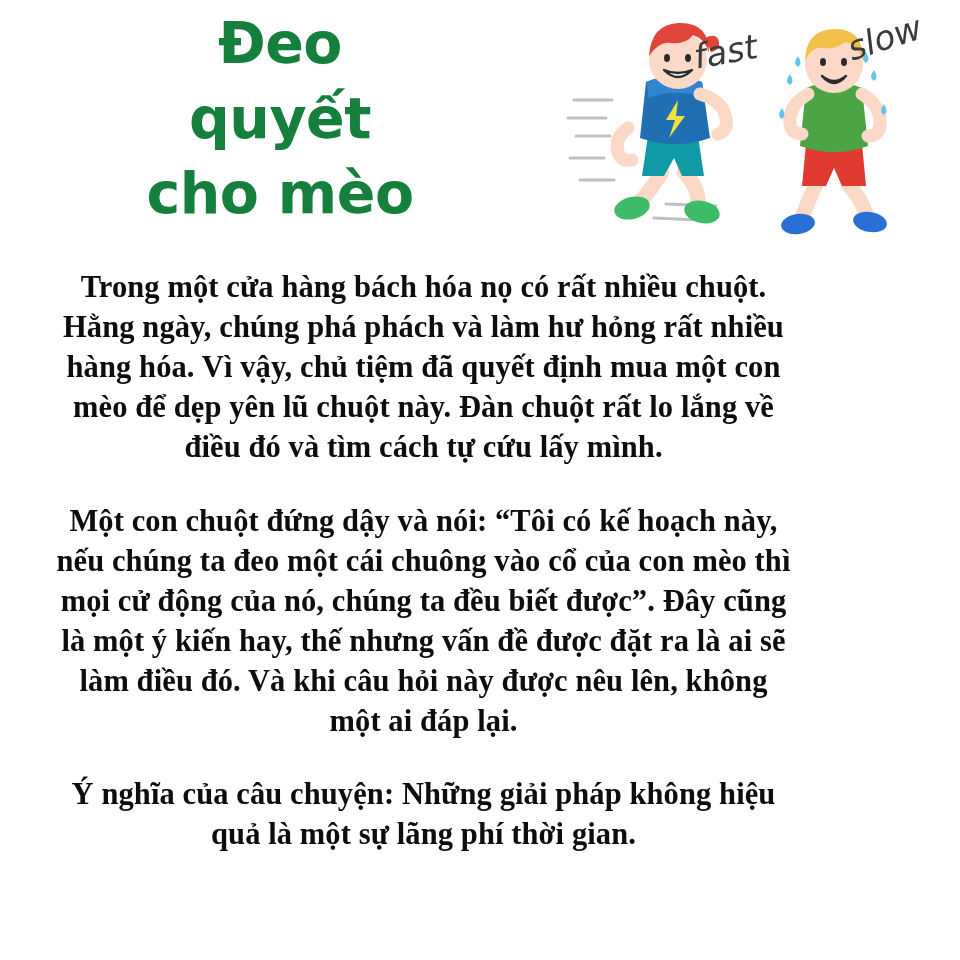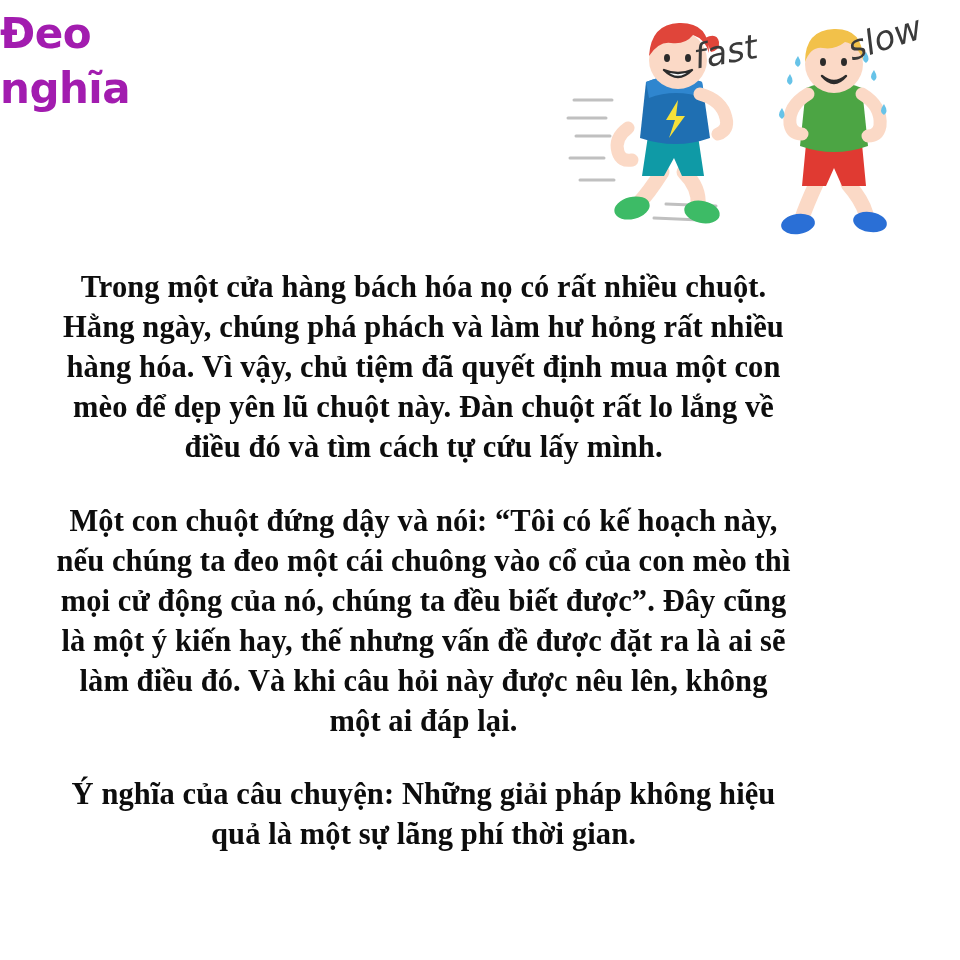--- a/index.html
+++ b/index.html
@@ -27,24 +27,25 @@
   .header {
     position: relative;
     height: 262px;
   }
 
   .title {
     position: absolute;
     left: 0;
     top: 6px;
     width: 560px;
+    text-align: center;
     font-family: "DejaVu Sans", sans-serif;
     font-weight: bold;
-    color: #a21caf;
-    font-size: 42px;
+    color: #15803d;
+    font-size: 57px;
     line-height: 1.32;
     letter-spacing: -0.5px;
   }
   .title .line {
     display: block;
     white-space: nowrap;
   }
 
   
   .illus {
@@ -82,21 +83,22 @@
 </style>
 </head>
 <body>
 
 <div class="page">
 
   <div class="header">
 
     <div class="title">
       <span class="line">Đeo</span>
-      <span class="line">nghĩa</span>
+      <span class="line">quyết</span>
+      <span class="line">cho mèo</span>
     </div>
 
     <div class="illus">
       <svg width="372" height="248" viewBox="0 0 372 248" xmlns="http://www.w3.org/2000/svg">
         <rect x="0" y="0" width="372" height="248" fill="#ffffff"></rect>
 
         <g stroke="#c0c0c0" stroke-width="3" stroke-linecap="round">
           <line x1="8" y1="92" x2="46" y2="92"></line>
           <line x1="2" y1="110" x2="40" y2="110"></line>
           <line x1="10" y1="128" x2="44" y2="128"></line>

